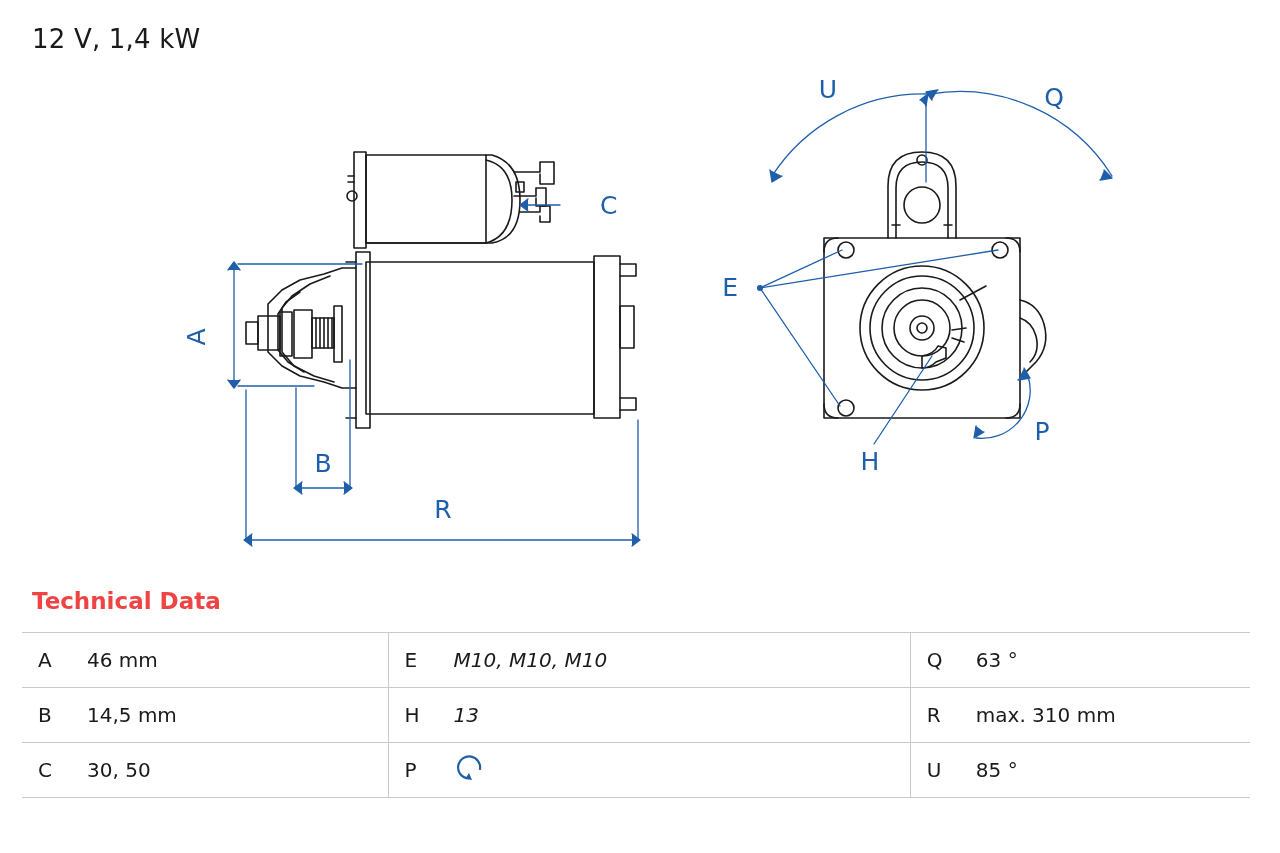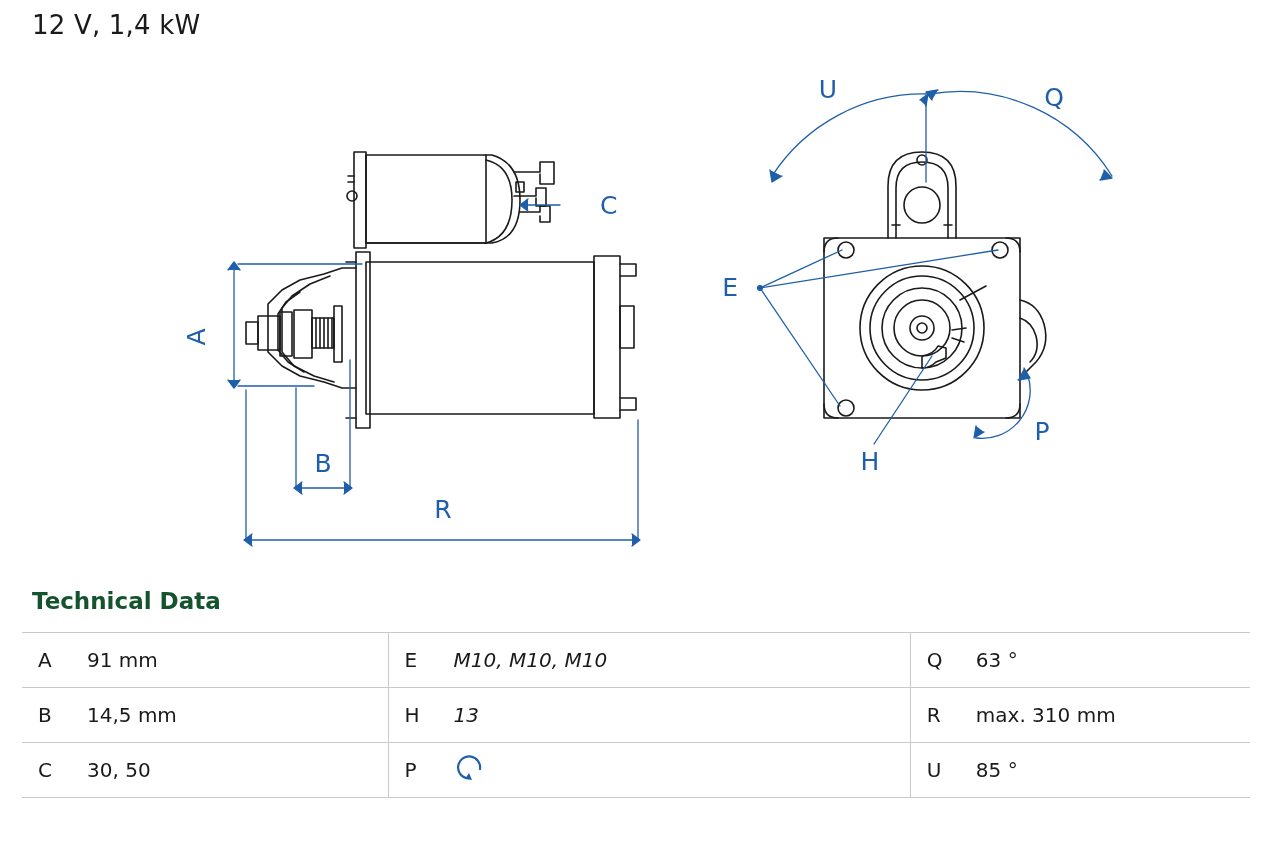--- a/index.html
+++ b/index.html
@@ -15,41 +15,41 @@
     overflow: hidden;
   }
   .page {
     position: relative;
     width: 1280px;
     height: 853px;
   }
   .title {
     position: absolute;
     left: 32px;
-    top: 10px;
+    top: 24px;
     font-size: 26px;
     font-weight: 400;
     letter-spacing: 0.2px;
     color: #1a1a1a;
     text-align: right;
   }
   .drawing {
     position: absolute;
     left: 0;
     top: 0;
     width: 1280px;
     height: 580px;
   }
   .tech-title {
     position: absolute;
     left: 32px;
     top: 588px;
     font-size: 23px;
     font-weight: 700;
-    color: #14532d;
+    color: #ef4444;
   }
   .table-wrap {
     position: absolute;
     left: 22px;
     top: 632px;
     width: 1228px;
   }
   table.tech {
     border-collapse: collapse;
     width: 1228px;
@@ -247,21 +247,21 @@
     </g>
   </svg>
 
   <div class="tech-title">Technical Data</div>
 
   <div class="table-wrap">
     <table class="tech">
       <tbody>
         <tr>
           <td class="key">A</td>
-          <td class="val col1">91 mm</td>
+          <td class="val col1">46 mm</td>
           <td class="key sep-left">E</td>
           <td class="val col2">M10, M10, M10</td>
           <td class="key sep-left">Q</td>
           <td class="val col3">63 °</td>
         </tr>
         <tr>
           <td class="key">B</td>
           <td class="val col1">14,5 mm</td>
           <td class="key sep-left">H</td>
           <td class="val col2">13</td>

